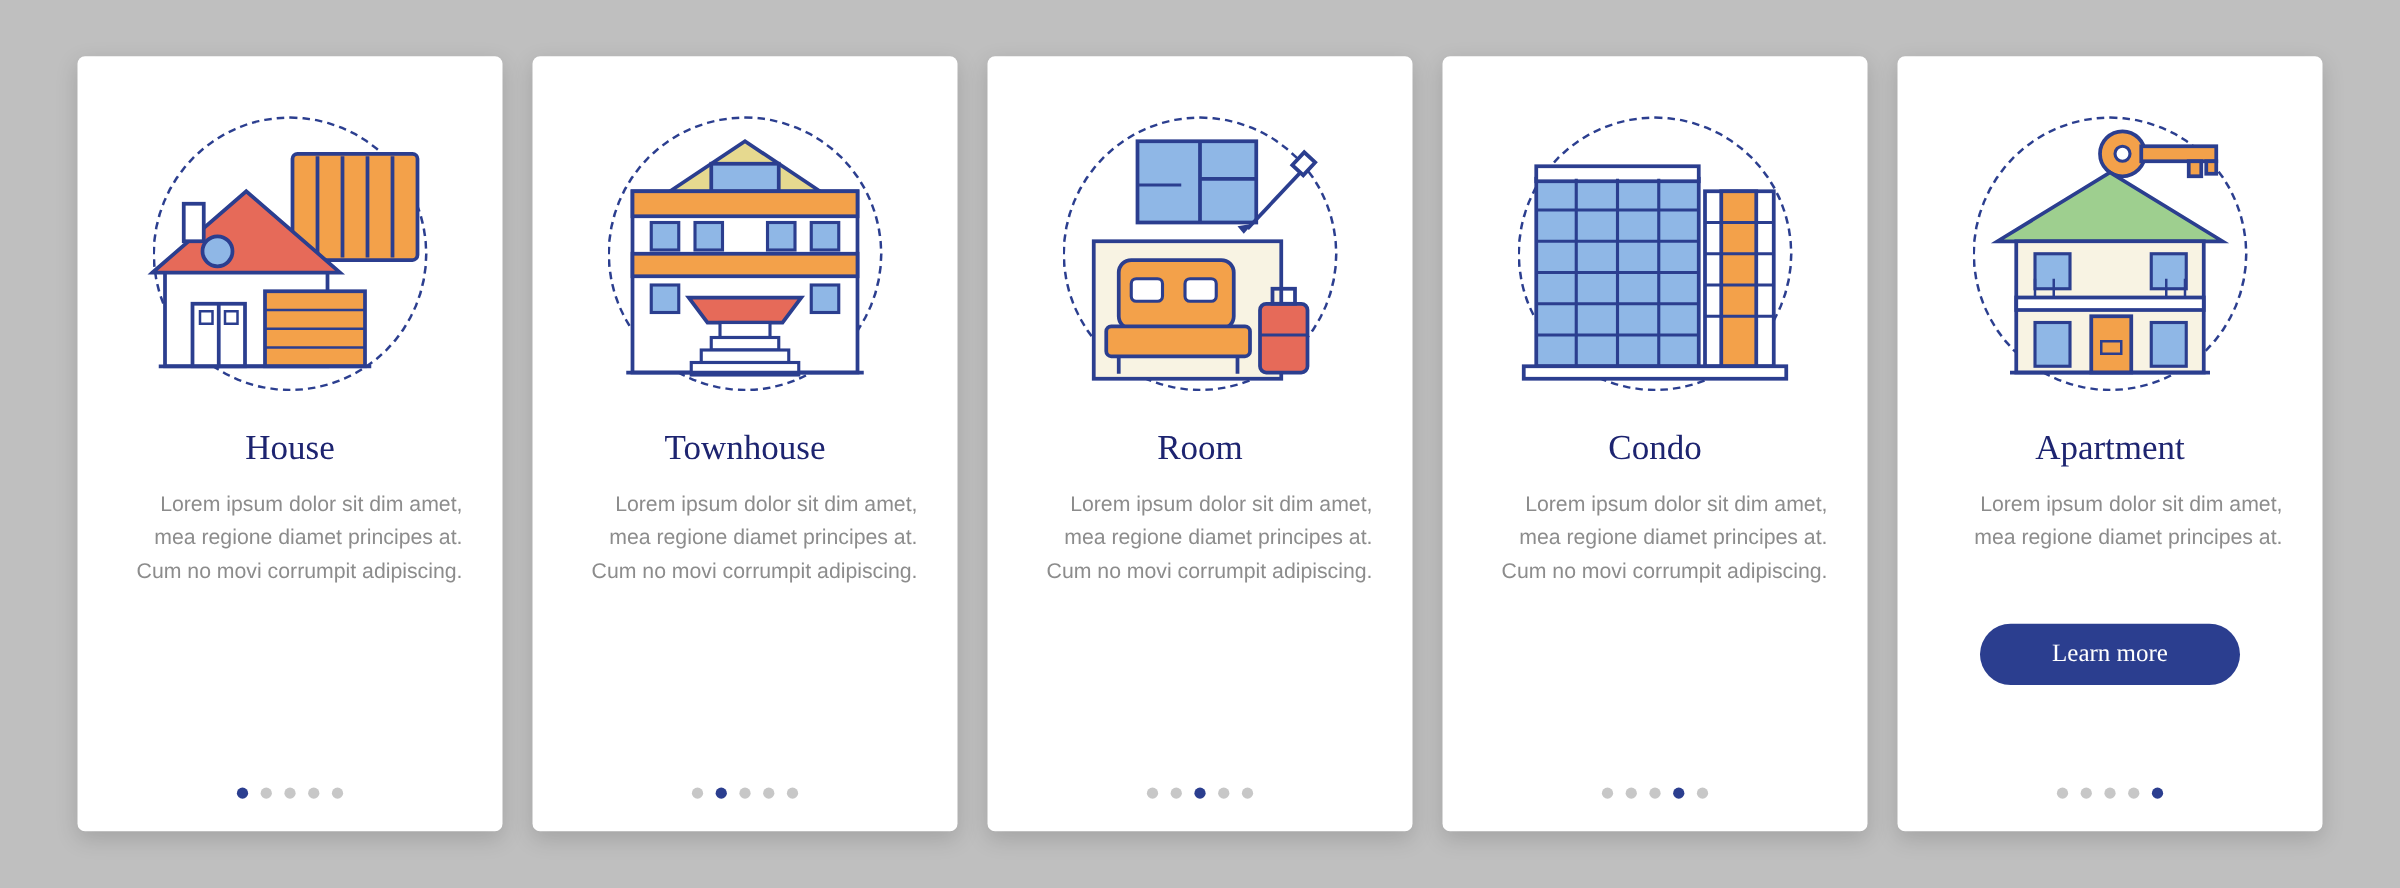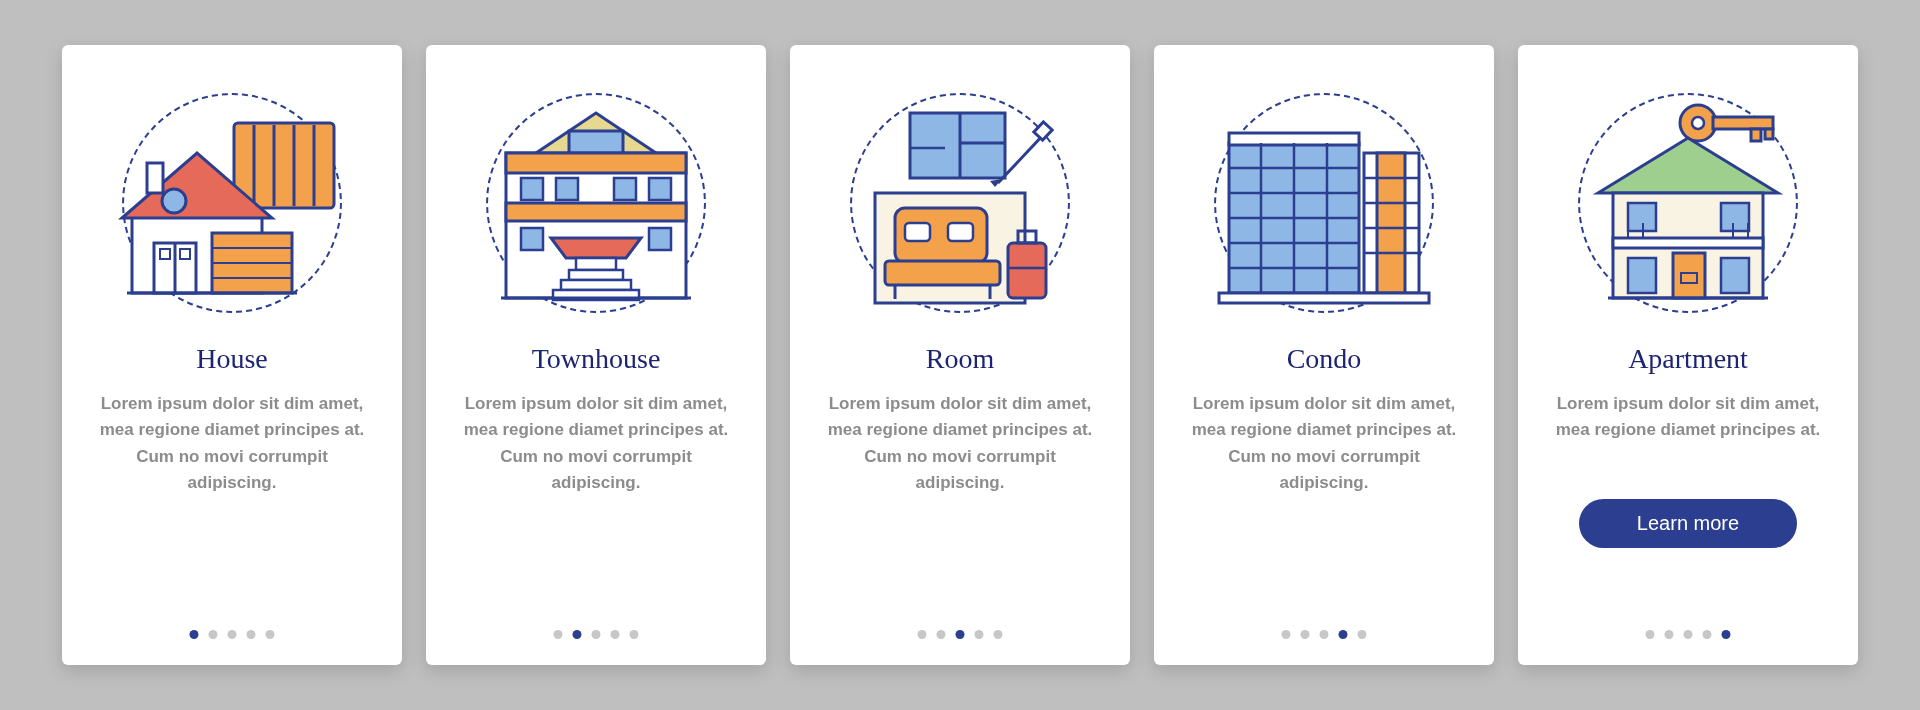--- a/index.html
+++ b/index.html
@@ -49,22 +49,21 @@
     color: #1d2470;
     font-weight: 400;
     margin-bottom: 16px;
     text-align: center;
   }
   .desc {
     font-size: 17px;
     line-height: 1.55;
     color: #8c8c8c;
     font-family: -apple-system, Arial, sans-serif;
-    text-align: center;
-    font-weight: bold;
+    text-align: right;
   }
   .desc-short { min-height: 84px; }
   .dots {
     display: flex;
     gap: 10px;
     position: absolute;
     bottom: 26px;
     left: 50%;
     transform: translateX(-50%);
   }
@@ -73,21 +72,21 @@
     height: 9px;
     border-radius: 50%;
     background: #c7c7c7;
   }
   .dot.active { background: #2b3e8f; }
   .btn {
     margin-top: 24px;
     background: #2b3e8f;
     color: #fff;
     font-size: 20px;
-    font-family: Liberation Sans, sans-serif;
+    font-family: Liberation Serif, serif;
     border: none;
     border-radius: 26px;
     padding: 13px 58px;
     cursor: pointer;
   }
 </style>
 </head>
 <body>
 
 <div class="card">

